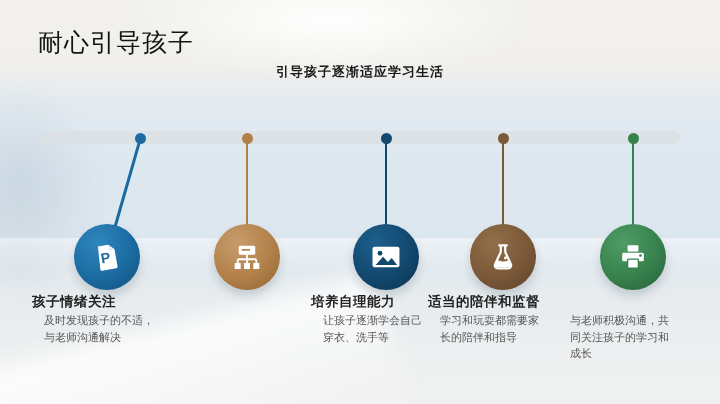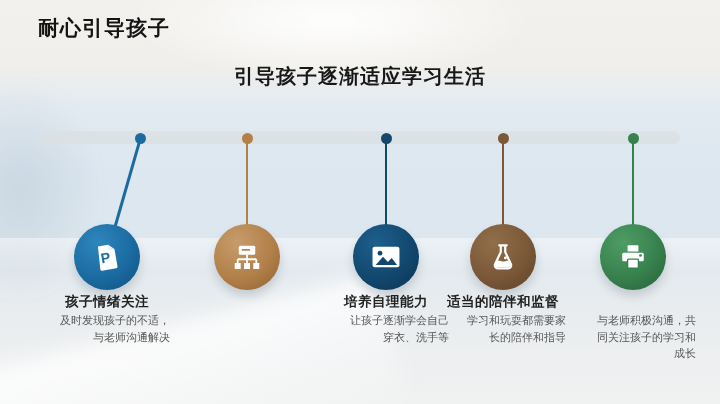--- a/index.html
+++ b/index.html
@@ -17,24 +17,24 @@
     filter:blur(6px);}
   .bg-smudge-left{left:-60px;top:80px;width:160px;height:220px;border-radius:50%;
     background:radial-gradient(ellipse at center,rgba(130,150,168,.20) 0%,rgba(130,150,168,0) 70%);
     filter:blur(8px);}
   .bg-streak{left:-80px;top:330px;width:480px;height:140px;
     background:linear-gradient(180deg,rgba(255,255,255,.85),rgba(255,255,255,0));
     transform:rotate(-14deg);filter:blur(10px);}
   .bg-band{left:0;top:238px;width:720px;height:34px;
     background:linear-gradient(180deg,rgba(255,255,255,.45),rgba(255,255,255,0));}
 
-  .slide-title{position:absolute;left:38px;top:14px;font-size:21px;font-weight:bold;
+  .slide-title{position:absolute;left:38px;top:26px;font-size:25px;font-weight:normal;
     color:#141414;letter-spacing:1px;}
   .slide-subtitle{position:absolute;left:0;right:0;top:63px;text-align:center;
-    font-size:20px;font-weight:bold;color:#181818;letter-spacing:1px;}
+    font-size:13px;font-weight:bold;color:#181818;letter-spacing:1px;}
 
   .timeline-bar{position:absolute;left:38px;top:131px;width:642px;height:13px;
     border-radius:7px;background:#dbe0e4;opacity:.85;}
 
   .col{position:absolute;top:0;width:150px;height:404px;}
   .col0{left:32px;}  .col1{left:172px;} .col2{left:311px;}
   .col3{left:428px;} .col4{left:558px;}
 
   .tl-dot{position:absolute;top:132.5px;width:11px;height:11px;border-radius:50%;
     background:var(--c);}
@@ -44,23 +44,23 @@
   .tl-line{position:absolute;top:138px;width:2.5px;background:var(--c);}
   .col .tl-line{left:73.75px;height:88px;}
   .col0 .tl-line{left:106.75px;height:93px;transform:rotate(16deg);transform-origin:top center;}
 
   .tl-circle{position:absolute;left:42px;top:224px;width:66px;height:66px;border-radius:50%;
     background:radial-gradient(circle at 35% 28%, var(--cl) 0%, var(--c) 55%, var(--cd) 100%);
     box-shadow:0 6px 10px rgba(40,60,80,.18);
     display:flex;align-items:center;justify-content:center;}
   .tl-circle svg{display:block;}
 
-  .tl-heading{position:absolute;left:0;top:293px;width:150px;text-align:center;
+  .tl-heading{position:absolute;left:0;top:293px;width:150px;text-align:left;
     font-size:13.5px;font-weight:bold;color:#222;letter-spacing:.5px;}
-  .tl-body{position:absolute;left:12px;top:312px;width:126px;text-align:right;
+  .tl-body{position:absolute;left:12px;top:312px;width:126px;text-align:left;
     font-size:11px;line-height:16.5px;color:#555;white-space:pre-line;}
 </style>
 </head>
 <body>
 
 <div class="bg-layer bg-cloud"></div>
 <div class="bg-layer bg-smudge-left"></div>
 <div class="bg-layer bg-band"></div>
 <div class="bg-layer bg-streak"></div>
 

